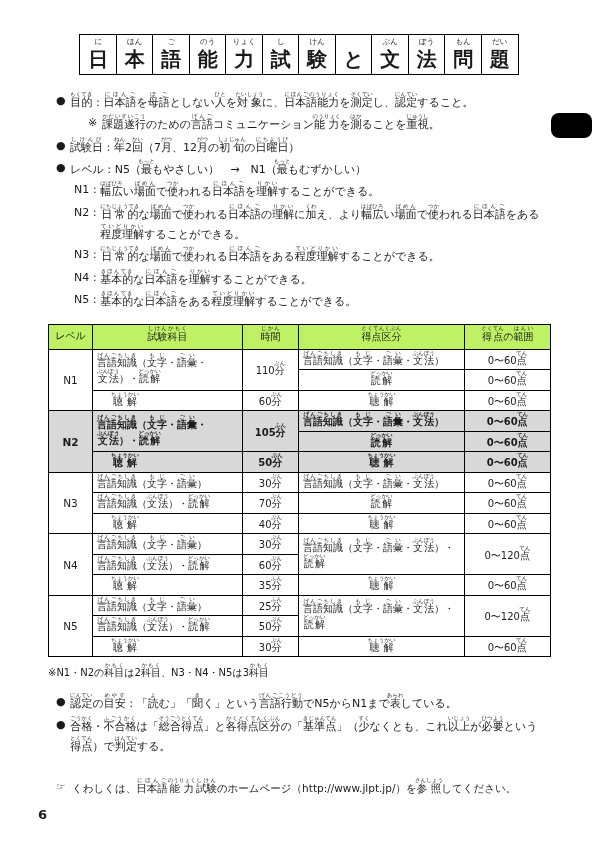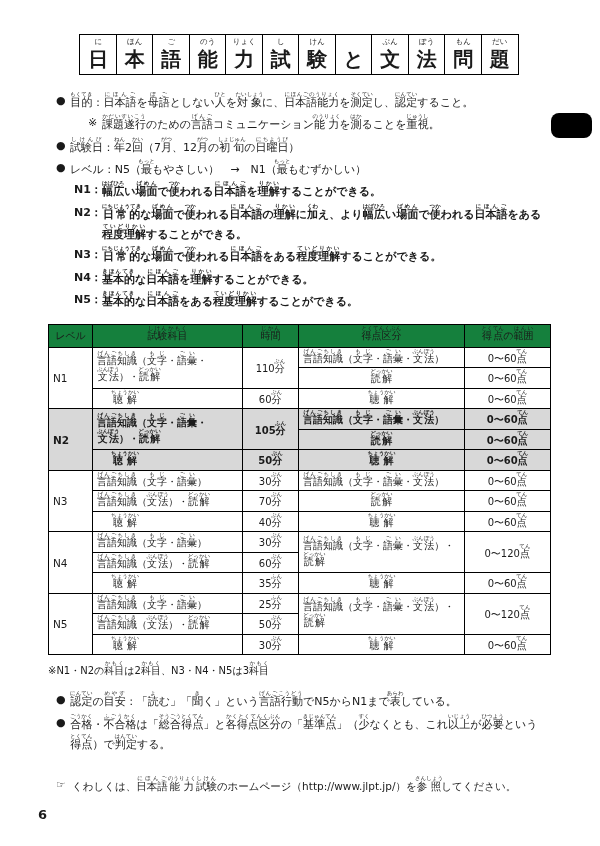--- a/index.html
+++ b/index.html
@@ -14,29 +14,29 @@
   .tbox + .tbox{margin-left:-1.5px;font-family:Liberation Serif, serif;}
   .t-rt{font-size:7.5px;line-height:10px;height:10px;white-space:nowrap;}
   .t-base{font-size:20px;font-weight:bold;line-height:25px;}
 
   .line{display:flex;align-items:flex-start;font-size:11px;line-height:1.85;}
   .line .marker{flex:0 0 14px;}
   .line .lbl{flex:0 0 auto;white-space:nowrap;}
   .line .txt{flex:1 1 auto;}
   .b{padding-left:8px;}
   .noteind{padding-left:40px;}
-  .lvl{padding-left:26px;font-weight:bold;}
+  .lvl{padding-left:26px;}
   rt{font-size:5.5px;line-height:1;}
   ruby{ruby-position:over;}
 
   table.jlpt{border-collapse:collapse;table-layout:fixed;width:502px;margin-top:12px;font-size:10px;border:1.5px solid #000;}
   .jlpt th,.jlpt td{border:1px solid #000;padding:1px 4px;line-height:1.55;vertical-align:middle;}
-  .jlpt th{background:#15803d;font-weight:normal;text-align:center;padding:3px 2px;}
+  .jlpt th{background:#bef264;font-weight:normal;text-align:center;padding:3px 2px;font-family:Liberation Mono, monospace;}
   .jlpt td.c{text-align:center;}
-  .jlpt td.level{text-align:left;font-size:10.5px;}
+  .jlpt td.level{text-align:center;font-size:10.5px;}
   .jlpt td.ind{padding-left:18px;}
   .jlpt tr.hl td{background:#d8d8d8;font-weight:bold;}
 
   .tblnote{font-size:10px;margin-top:5px;}
   .notes{margin-top:12px;}
   .refline{margin-top:20px;font-size:10.5px;}
   .refline .marker{flex:0 0 16px;}
   .pagenum{position:absolute;left:38px;bottom:24px;font-size:13px;font-weight:bold;}
 </style>
 </head>

